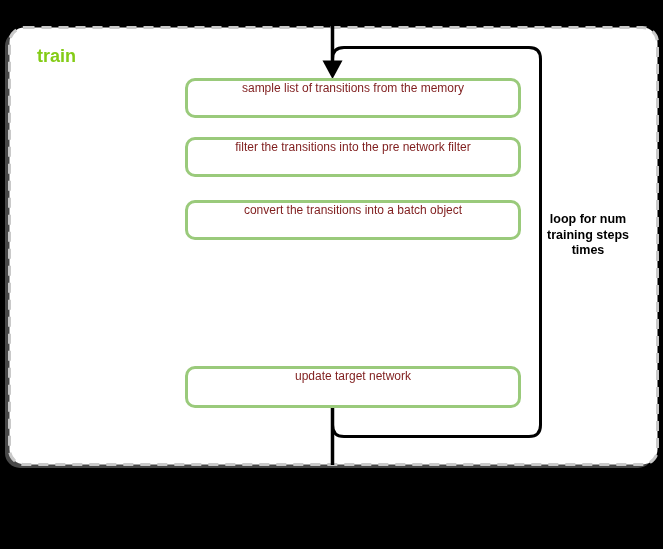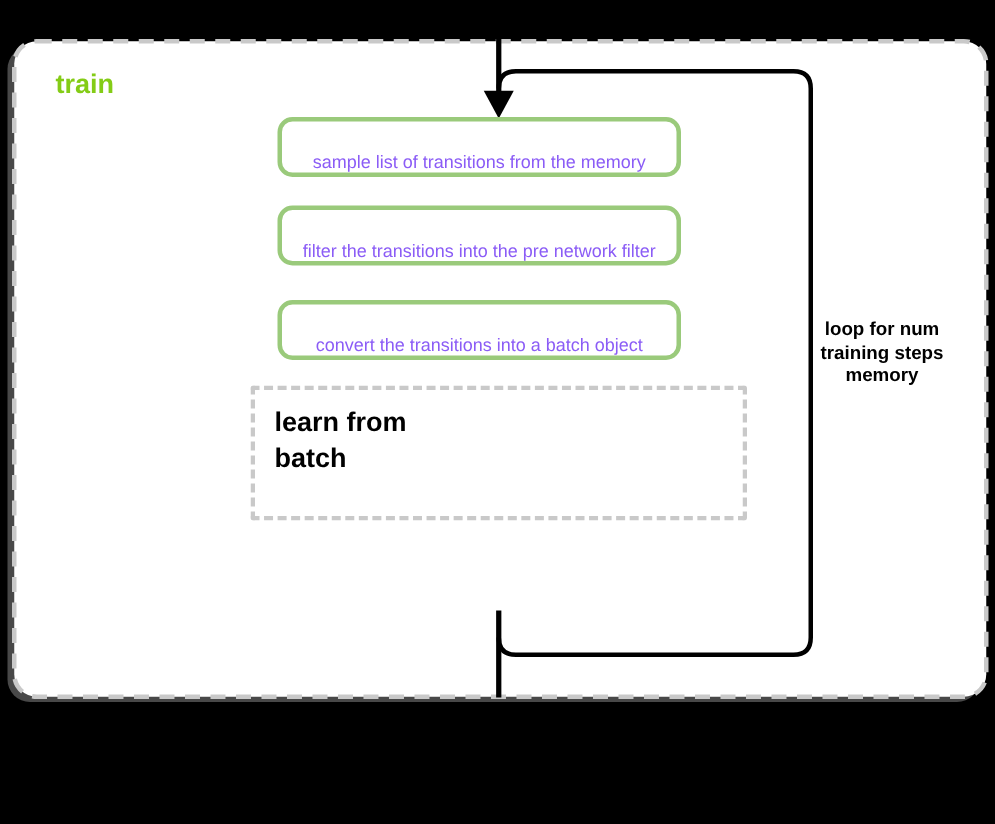--- a/index.html
+++ b/index.html
@@ -7,24 +7,24 @@
     position:relative;width:663px;height:549px;background:#000000;
     font-family:"Liberation Sans","DejaVu Sans",sans-serif;
     overflow:hidden;color:#000;
   }
   #canvas{position:absolute;left:0;top:0;width:663px;height:549px;}
   .abs{position:absolute;box-sizing:border-box;}
   #container-title{
     left:37px;top:46px;font-size:18px;font-weight:bold;color:#84cc16;
   }
   .step-node{
-    left:185px;width:269px;height:40px;
+    left:185px;width:336px;height:40px;
     background:#ffffff;border:3px solid #9ACA7B;border-radius:10px;
-    display:flex;align-items:flex-end;justify-content:center;
-    font-size:12px;color:#8b5cf6;text-align:center;
+    display:flex;align-items:flex-start;justify-content:center;
+    font-size:12px;color:#7f1d1d;text-align:center;
   }
   #node-sample{top:78px;}
   #node-filter{top:137px;}
   #node-convert{top:200px;}
   #node-update{top:366px;height:42px;}
   #node-learn{
     left:167px;top:257px;width:331px;height:90px;
     background:#ffffff;border:3px dashed #C9C9C9;border-radius:2px;
     padding:9px 10px 0 13px;
     font-size:18px;font-weight:bold;line-height:24px;color:#000;
@@ -63,21 +63,22 @@
   </div>
 
   <div class="abs step-node" id="node-filter">
     <span>filter the transitions into the pre network filter</span>
   </div>
 
   <div class="abs step-node" id="node-convert">
     <span>convert the transitions into a batch object</span>
   </div>
 
-  <div class="abs" id="node-learn">learn from
-batch</div>
 
+  <div class="abs step-node" id="node-update">
+    <span>update target network</span>
+  </div>
 
   <div class="abs" id="loop-annotation">loop for num
 training steps
-memory</div>
+times</div>
 
 </div>
 
 </body></html>

